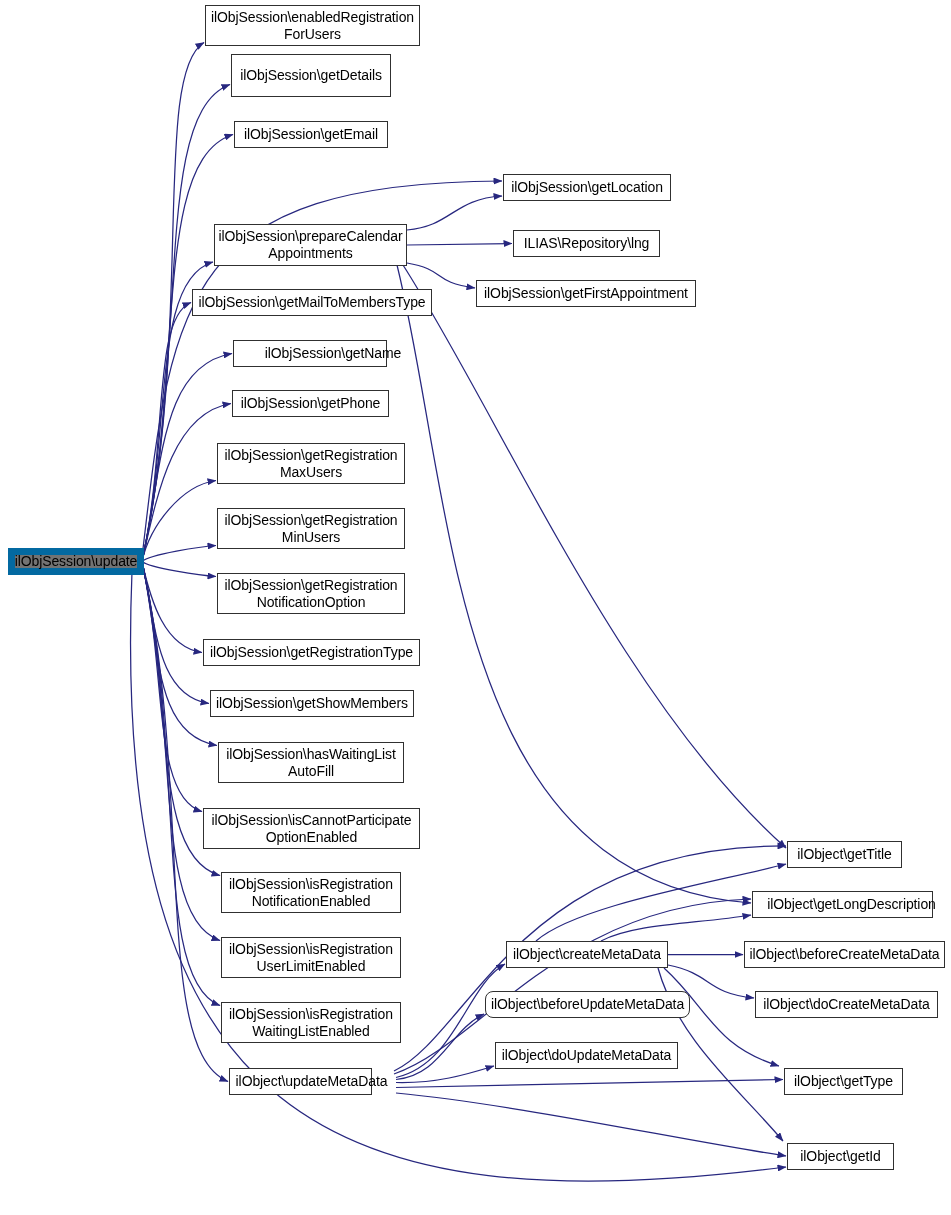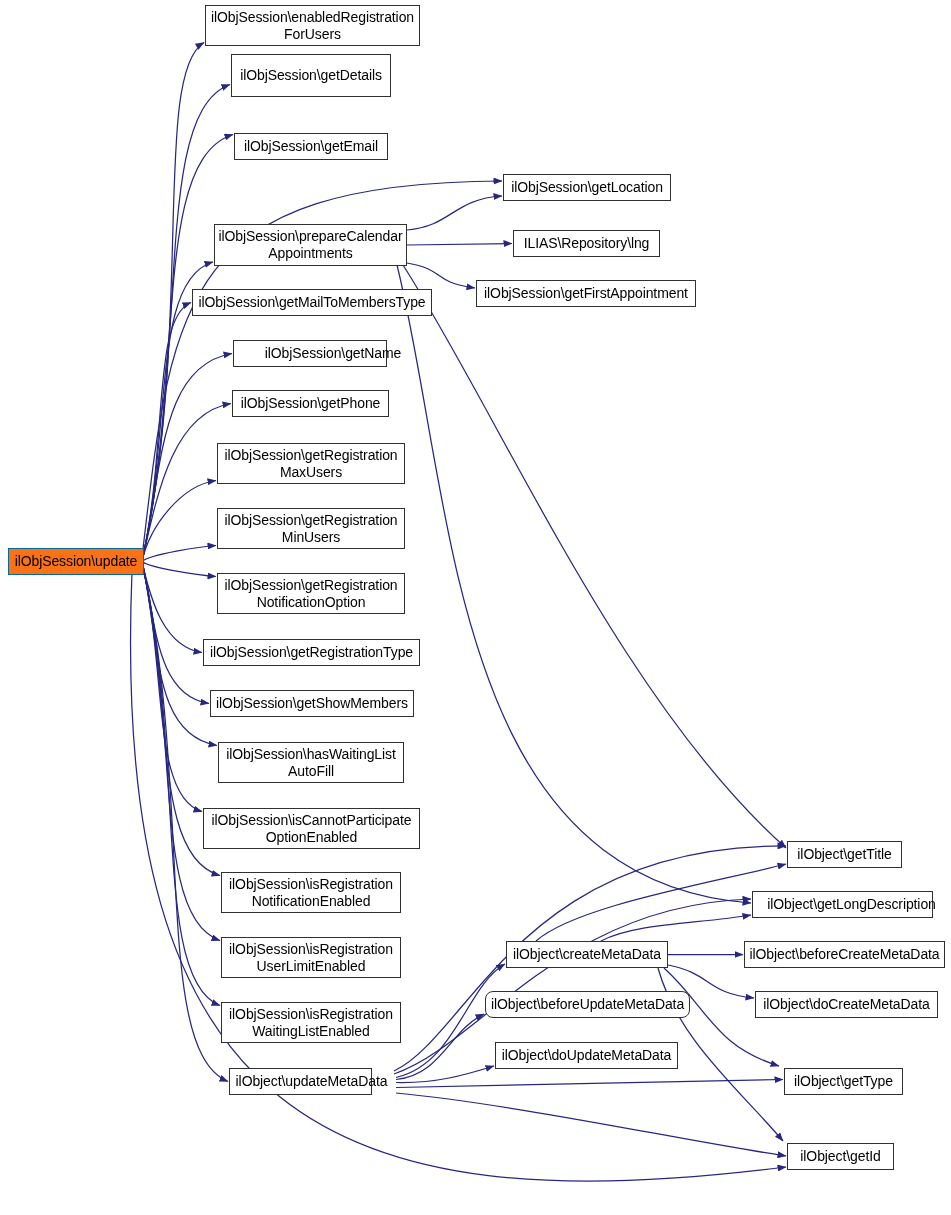--- a/index.html
+++ b/index.html
@@ -3,21 +3,21 @@
 <meta charset="utf-8">
 <style>
   html,body{margin:0;padding:0;background:#ffffff;}
   body{font-family:"Liberation Sans",sans-serif;}
   #graph{position:relative;width:951px;height:1215px;background:#fff;overflow:hidden;}
   #graph svg{position:absolute;left:0;top:0;width:951px;height:1215px;}
   .node{position:absolute;box-sizing:border-box;border:1px solid #303030;background:#ffffff;
         display:flex;align-items:center;justify-content:center;text-align:center;
         font-family:"Liberation Sans",sans-serif;font-size:14px;color:#000;line-height:1.18;
         letter-spacing:-0.1px;white-space:pre-line;}
-  .node.root{background:#f97316;border:1px solid #0369a1;}
+  .node.root{background:#737373;border:7px solid #0369a1;}
 </style>
 </head>
 <body>
 
 <div id="graph">
   <svg id="edges" viewBox="0 0 951 1215">
     <defs>
       <marker id="arrow" markerWidth="9" markerHeight="7" refX="8.5" refY="3.5" orient="auto" markerUnits="userSpaceOnUse">
         <polygon points="0,0 9,3.5 0,7" fill="#27277f"></polygon>
       </marker>
@@ -61,21 +61,21 @@
         <path d="M601,941 C636,923 697,924 751,915" marker-end="url(#arrow)"></path>
         <path d="M664,968 C708,1008 714,1046 779,1066" marker-end="url(#arrow)"></path>
         <path d="M658,968 C678,1040 740,1090 783,1141" marker-end="url(#arrow)"></path>
       </g>
   </svg>
   <div id="node-layer">
       <div class="node root" style="left: 8px; top: 548px; width: 136px; height: 27px;"><span>ilObjSession\update</span></div>
       <div class="node" style="left: 205px; top: 5px; width: 215px; height: 41px;"><span>ilObjSession\enabledRegistration
 ForUsers</span></div>
       <div class="node" style="left: 231px; top: 54px; width: 160px; height: 43px;"><span>ilObjSession\getDetails</span></div>
-      <div class="node" style="left: 234px; top: 133px; width: 154px; height: 27px;"><span>ilObjSession\getEmail</span></div>
+      <div class="node" style="left: 234px; top: 121px; width: 154px; height: 27px;"><span>ilObjSession\getEmail</span></div>
       <div class="node" style="left: 503px; top: 174px; width: 168px; height: 27px;"><span>ilObjSession\getLocation</span></div>
       <div class="node" style="left: 214px; top: 224px; width: 193px; height: 42px;"><span>ilObjSession\prepareCalendar
 Appointments</span></div>
       <div class="node" style="left: 513px; top: 230px; width: 147px; height: 27px;"><span>ILIAS\Repository\lng</span></div>
       <div class="node" style="left: 476px; top: 280px; width: 220px; height: 27px;"><span>ilObjSession\getFirstAppointment</span></div>
       <div class="node" style="left: 192px; top: 289px; width: 240px; height: 27px;"><span>ilObjSession\getMailToMembersType</span></div>
       <div class="node" style="left: 233px; top: 340px; width: 154px; height: 27px; padding-left: 46px;"><span>ilObjSession\getName</span></div>
       <div class="node" style="left: 232px; top: 390px; width: 157px; height: 27px;"><span>ilObjSession\getPhone</span></div>
       <div class="node" style="left: 217px; top: 443px; width: 188px; height: 41px;"><span>ilObjSession\getRegistration
 MaxUsers</span></div>

